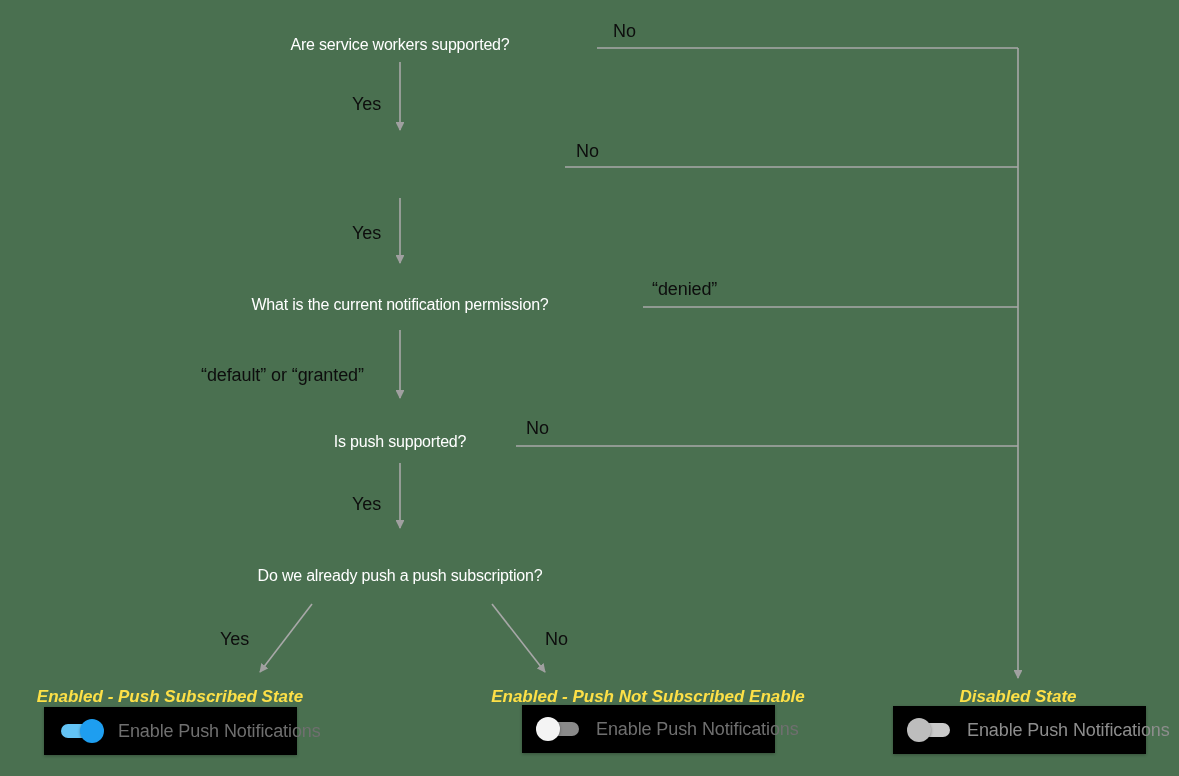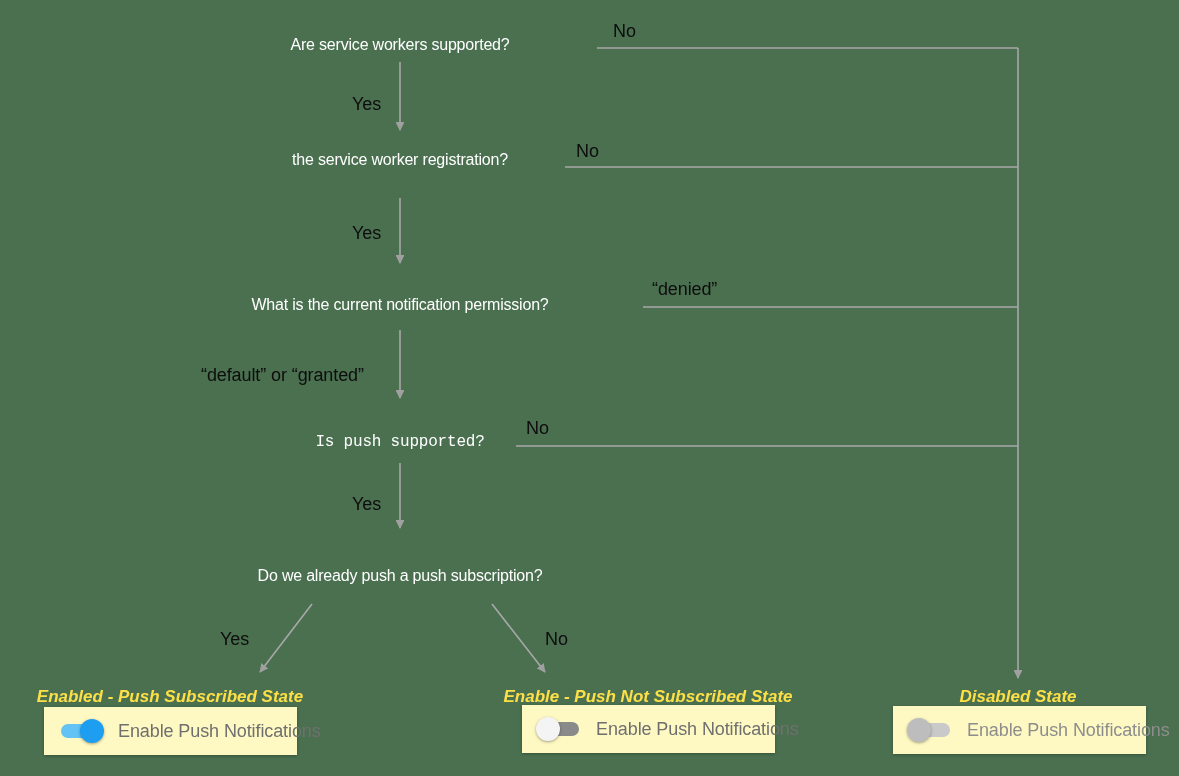--- a/index.html
+++ b/index.html
@@ -47,21 +47,21 @@
     position: absolute;
     color: #fde047;
     font-size: 17px;
     font-style: italic;
     font-weight: 700;
     white-space: nowrap;
     text-align: center;
   }
   .toggle-card {
     position: absolute;
-    background: #fef9c3;
+    background: #000000;
     box-shadow: 0 1px 3px rgba(0,0,0,0.28);
     display: flex;
     align-items: center;
     box-sizing: border-box;
     padding: 0 18px 0 14px;
     height: 48px;
   }
   .switch {
     position: relative;
     width: 46px;
@@ -128,26 +128,25 @@
   <line x1="312" y1="604" x2="260" y2="672" stroke="#a8a8a8" stroke-width="1.6" marker-end="url(#arrow)"></line>
 
   <line x1="492" y1="604" x2="545" y2="672" stroke="#a8a8a8" stroke-width="1.6" marker-end="url(#arrow)"></line>
 
   <line x1="1018" y1="48" x2="1018" y2="678" stroke="#a8a8a8" stroke-width="1.6" marker-end="url(#arrow)"></line>
 </svg>
 
 <div class="node" style="left:225px; top:30px; width:350px;">Are service workers supported?</div>
 
 <div class="node two-line" style="left:200px; top:144px; width:400px;">
-  <div>the service worker registration?</div>
 </div>
 
 <div class="node" style="left:160px; top:290px; width:480px;">What is the current notification permission?</div>
 
-<div class="node" style="left:290px; top:427px; width:220px;font-family:Liberation Mono, monospace;">Is push supported?</div>
+<div class="node" style="left:290px; top:427px; width:220px;">Is push supported?</div>
 
 <div class="node" style="left:175px; top:561px; width:450px;">Do we already push a push subscription?</div>
 
 <div class="edge-label" style="left:613px; top:21px;">No</div>
 <div class="edge-label" style="left:352px; top:94px;">Yes</div>
 
 <div class="edge-label" style="left:576px; top:141px;">No</div>
 <div class="edge-label" style="left:352px; top:223px;">Yes</div>
 
 <div class="edge-label" style="left:652px; top:279px;">“denied”</div>
@@ -161,21 +160,21 @@
 
 <div class="state-label" style="left:10px; top:687px; width:320px;">Enabled - Push Subscribed State</div>
 <div class="toggle-card" style="left:44px; top:707px; width:253px;">
   <span class="switch on">
     <span class="track"></span>
     <span class="knob"></span>
   </span>
   <span class="toggle-text enabled-text">Enable Push Notifications</span>
 </div>
 
-<div class="state-label" style="left:468px; top:687px; width:360px;">Enable - Push Not Subscribed State</div>
+<div class="state-label" style="left:468px; top:687px; width:360px;">Enabled - Push Not Subscribed Enable</div>
 <div class="toggle-card" style="left:522px; top:705px; width:253px;">
   <span class="switch off">
     <span class="track"></span>
     <span class="knob"></span>
   </span>
   <span class="toggle-text enabled-text">Enable Push Notifications</span>
 </div>
 
 <div class="state-label" style="left:898px; top:687px; width:240px;">Disabled State</div>
 <div class="toggle-card" style="left:893px; top:706px; width:253px;">

